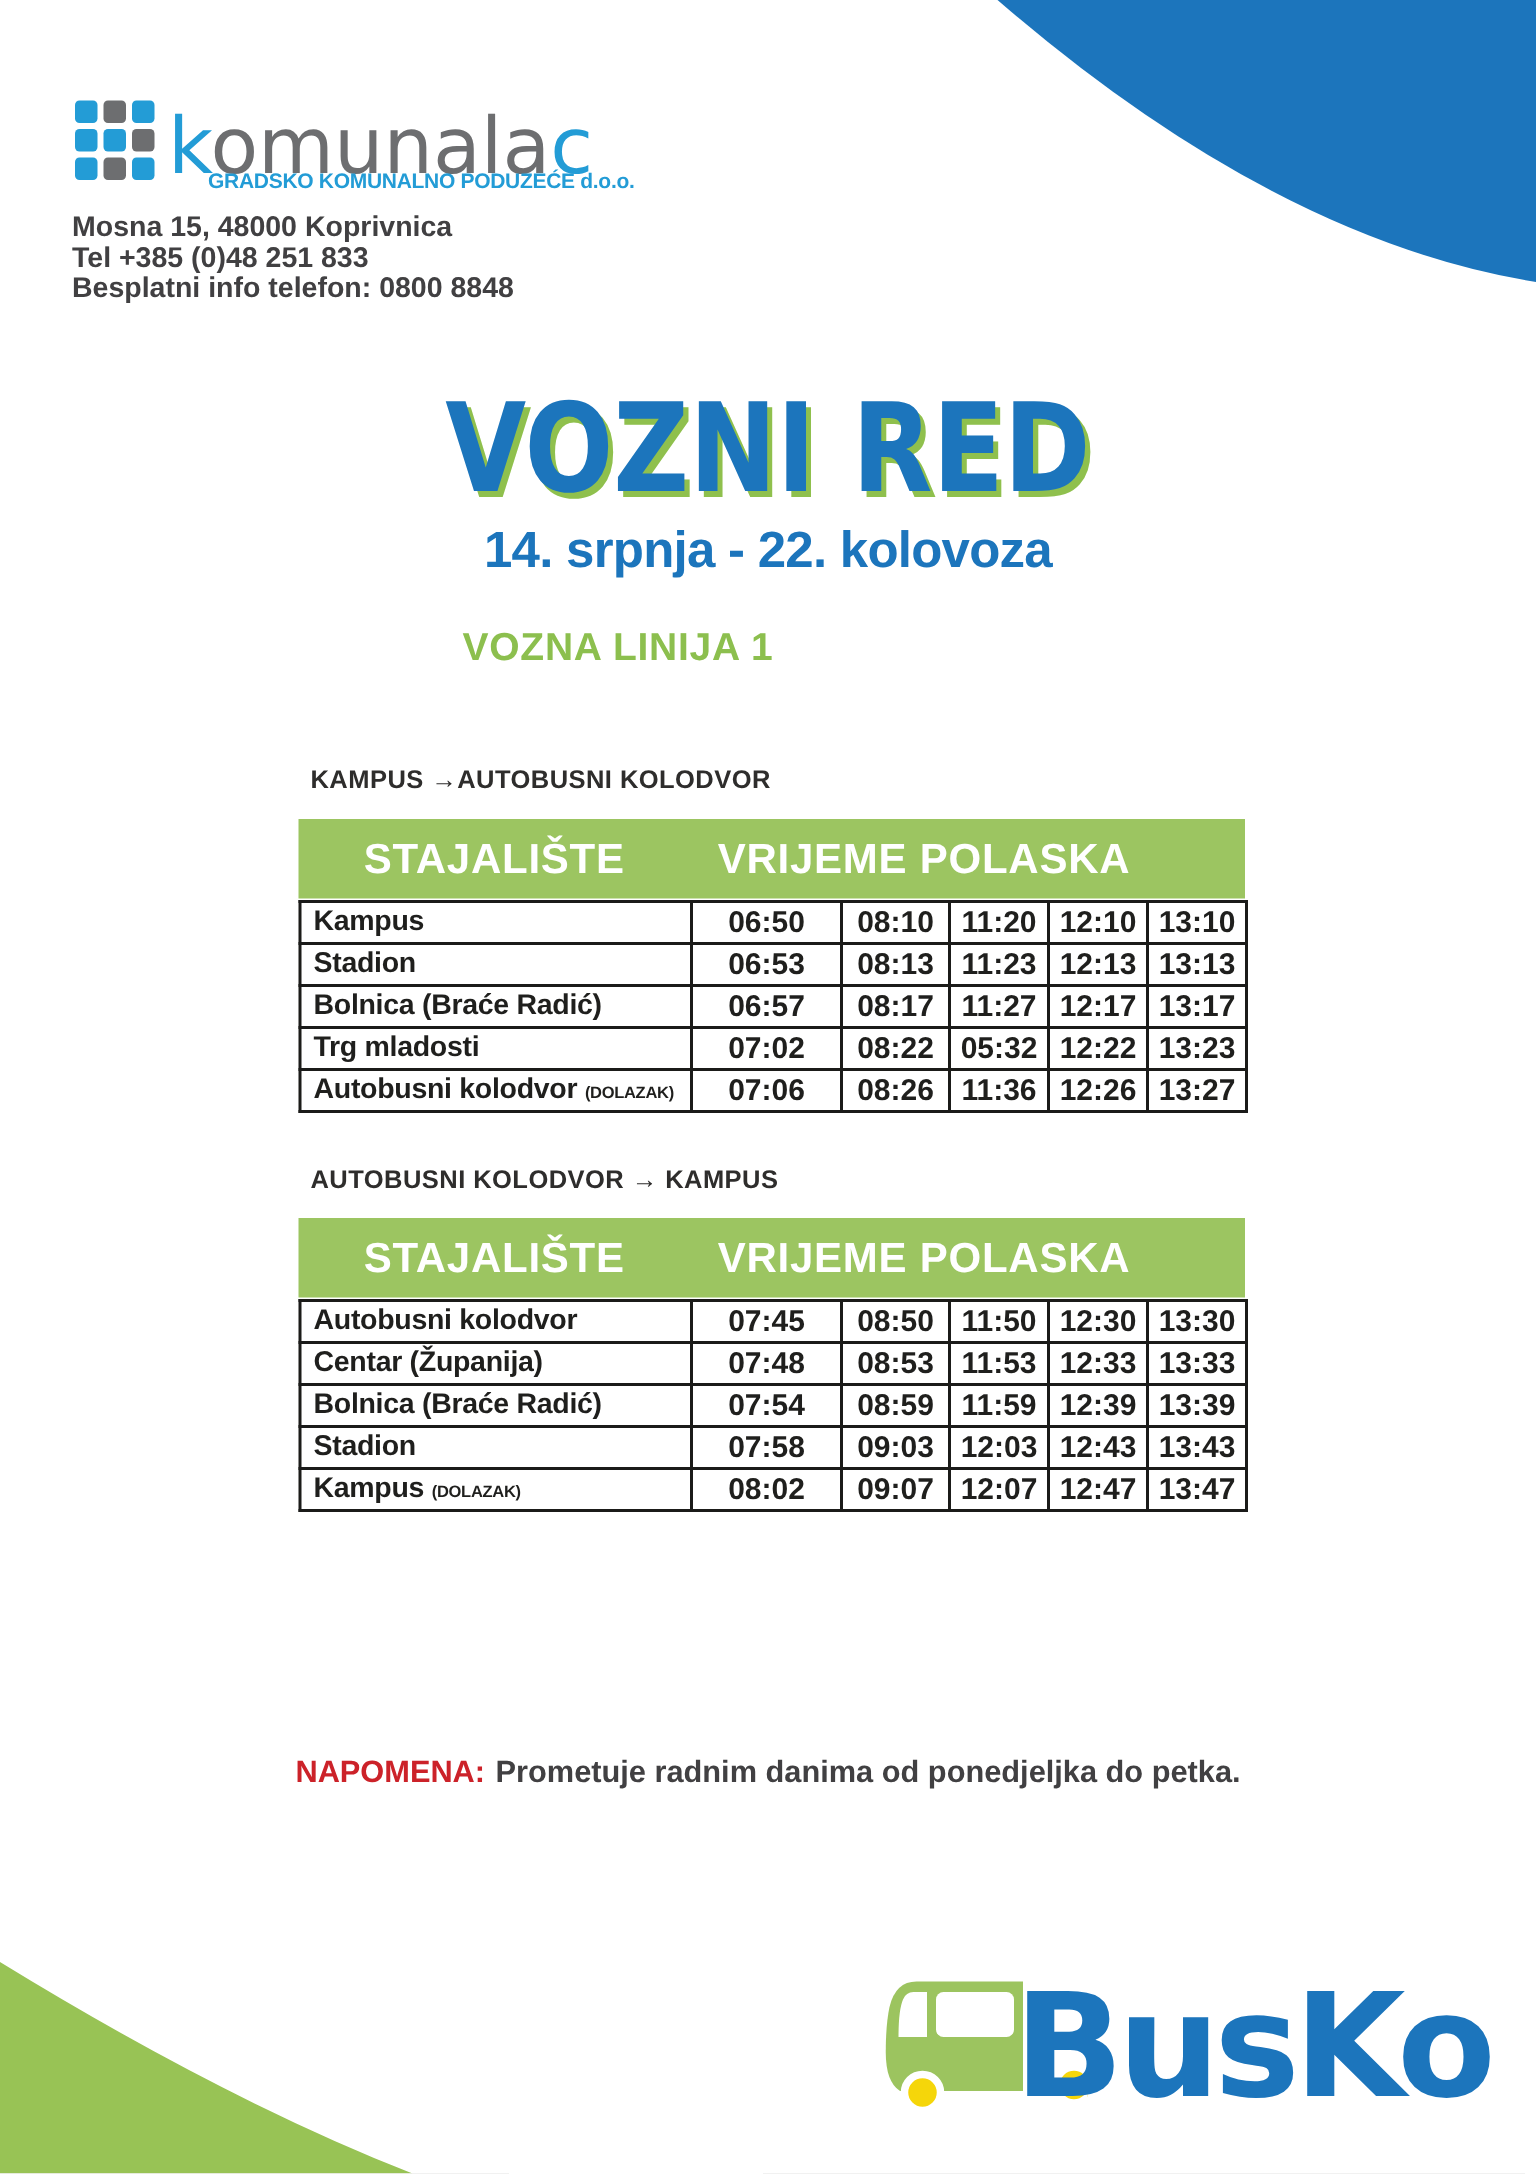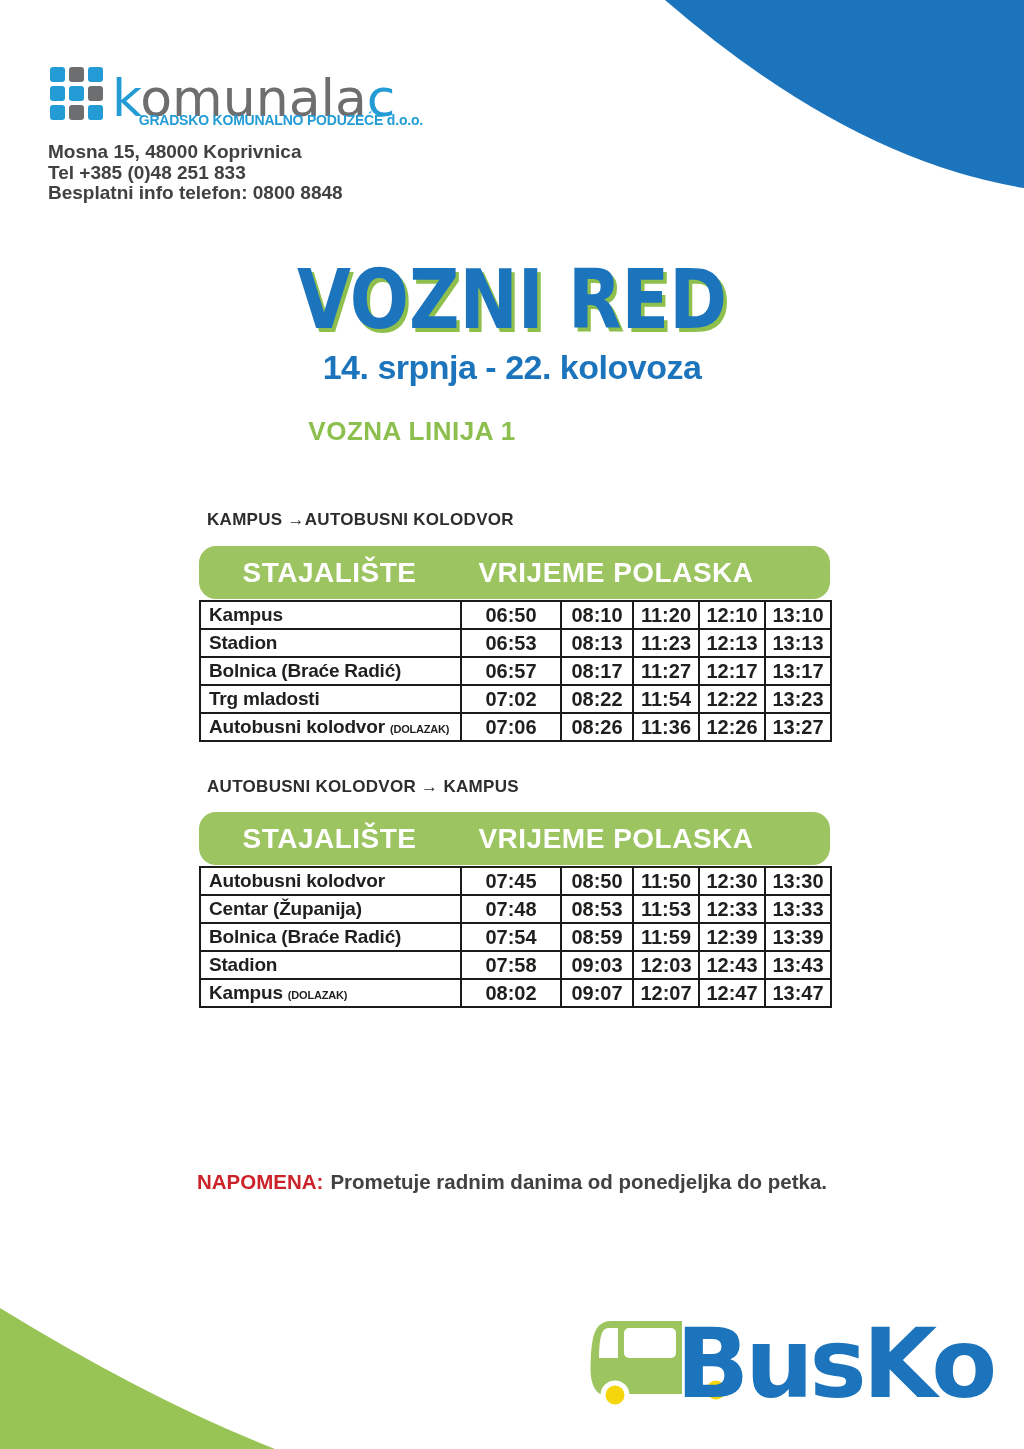--- a/index.html
+++ b/index.html
@@ -52,21 +52,21 @@
   
   .direction{
     position:absolute;left:207px;
     color:#2e2d2c;font-weight:600;font-size:17px;letter-spacing:0.3px;
   }
   .dir-1{top:510px;}
   .dir-2{top:777px;}
 
   .thead{
     position:absolute;left:199px;width:631px;height:53px;background:#9cc561;
-    display:flex;align-items:center;border-radius:17px;
+    display:flex;align-items:center;
   }
   .thead-1{top:546px;}
   .thead-2{top:812px;}
   .thead .h-stop{width:261px;text-align:center;}
   .thead .h-times{width:370px;text-align:center;padding-right:58px;box-sizing:border-box;}
   .thead span{color:#ffffff;font-weight:700;font-size:28px;letter-spacing:0.5px;
     font-family:"Liberation Sans",sans-serif;}
 
   table.tt{
     position:absolute;left:199px;width:631px;border-collapse:collapse;table-layout:fixed;
@@ -169,21 +169,21 @@
         <td>06:57</td>
         <td>08:17</td>
         <td>11:27</td>
         <td>12:17</td>
         <td>13:17</td>
       </tr>
       <tr>
         <td class="stop"><span>Trg mladosti</span><span class="sfx"></span></td>
         <td>07:02</td>
         <td>08:22</td>
-        <td>11:54</td>
+        <td>05:32</td>
         <td>12:22</td>
         <td>13:23</td>
       </tr>
       <tr>
         <td class="stop"><span>Autobusni kolodvor </span><span class="sfx">(DOLAZAK)</span></td>
         <td>07:06</td>
         <td>08:26</td>
         <td>11:36</td>
         <td>12:26</td>
         <td>13:27</td>

